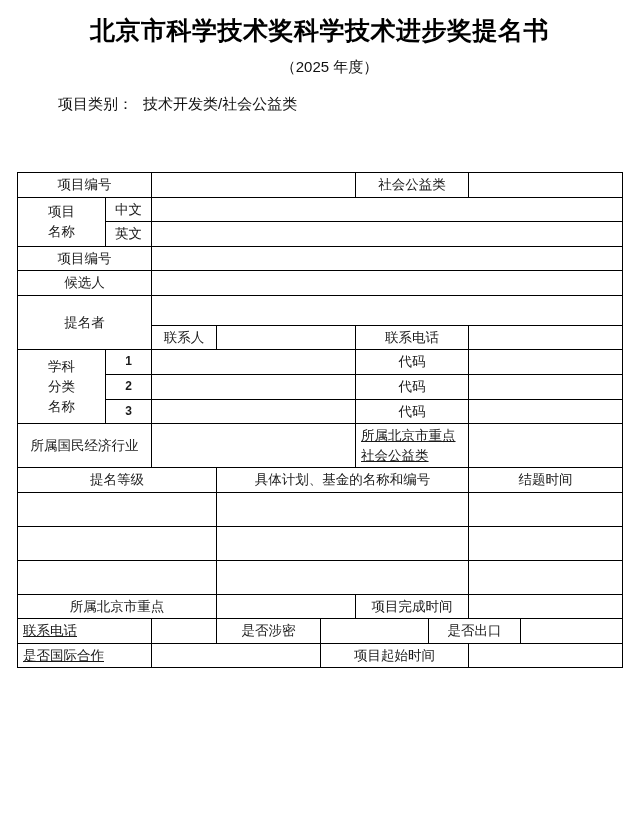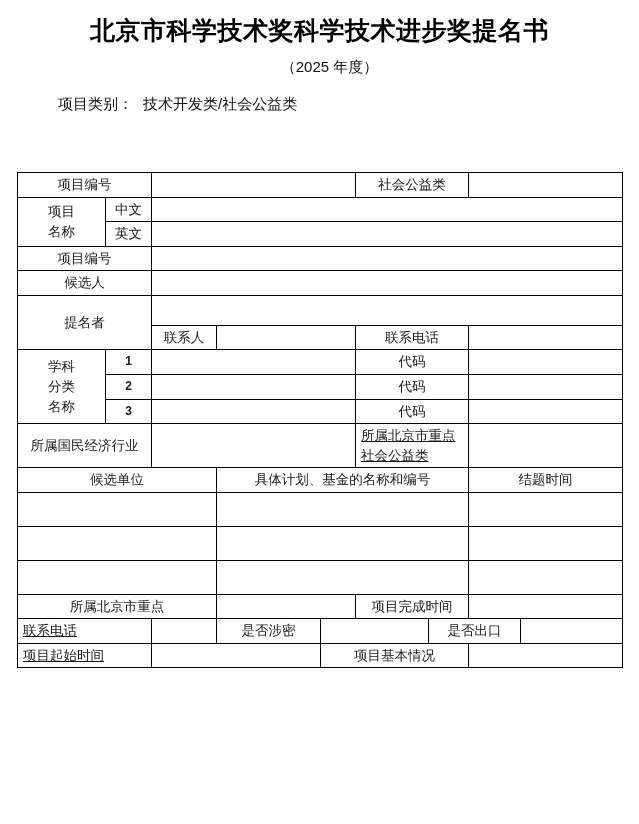--- a/index.html
+++ b/index.html
@@ -169,21 +169,21 @@
         <td class="c" colspan="2">所属国民经济行业</td>
         <td class="blank" colspan="3"></td>
         <td class="l two-line" colspan="2">
           <div>所属北京市重点</div>
           <div>社会公益类</div>
         </td>
         <td class="blank" colspan="2"></td>
       </tr>
 
       <tr>
-        <td class="c" colspan="3">候选单位</td>
+        <td class="c" colspan="3">提名等级</td>
         <td class="c" colspan="4">具体计划、基金的名称和编号</td>
         <td class="c" colspan="2">结题时间</td>
       </tr>
 
       <tr>
         <td class="blank" colspan="3" style="height:34px"></td>
         <td class="blank" colspan="4"></td>
         <td class="blank" colspan="2"></td>
       </tr>
       <tr>
@@ -207,22 +207,22 @@
       <tr>
         <td class="l" colspan="2">联系电话</td>
         <td class="blank"></td>
         <td class="c">是否涉密</td>
         <td class="blank" colspan="2"></td>
         <td class="c" colspan="2">是否出口</td>
         <td class="blank"></td>
       </tr>
 
       <tr>
-        <td class="l" colspan="2">项目起始时间</td>
-        <td class="blank" colspan="2"></td>
-        <td class="c" colspan="3">项目基本情况</td>
+        <td class="l" colspan="2">是否国际合作</td>
+        <td class="blank" colspan="2"></td>
+        <td class="c" colspan="3">项目起始时间</td>
         <td class="blank" colspan="2"></td>
       </tr>
 
     </tbody>
   </table>
 
 </div>
 
 </body></html>

